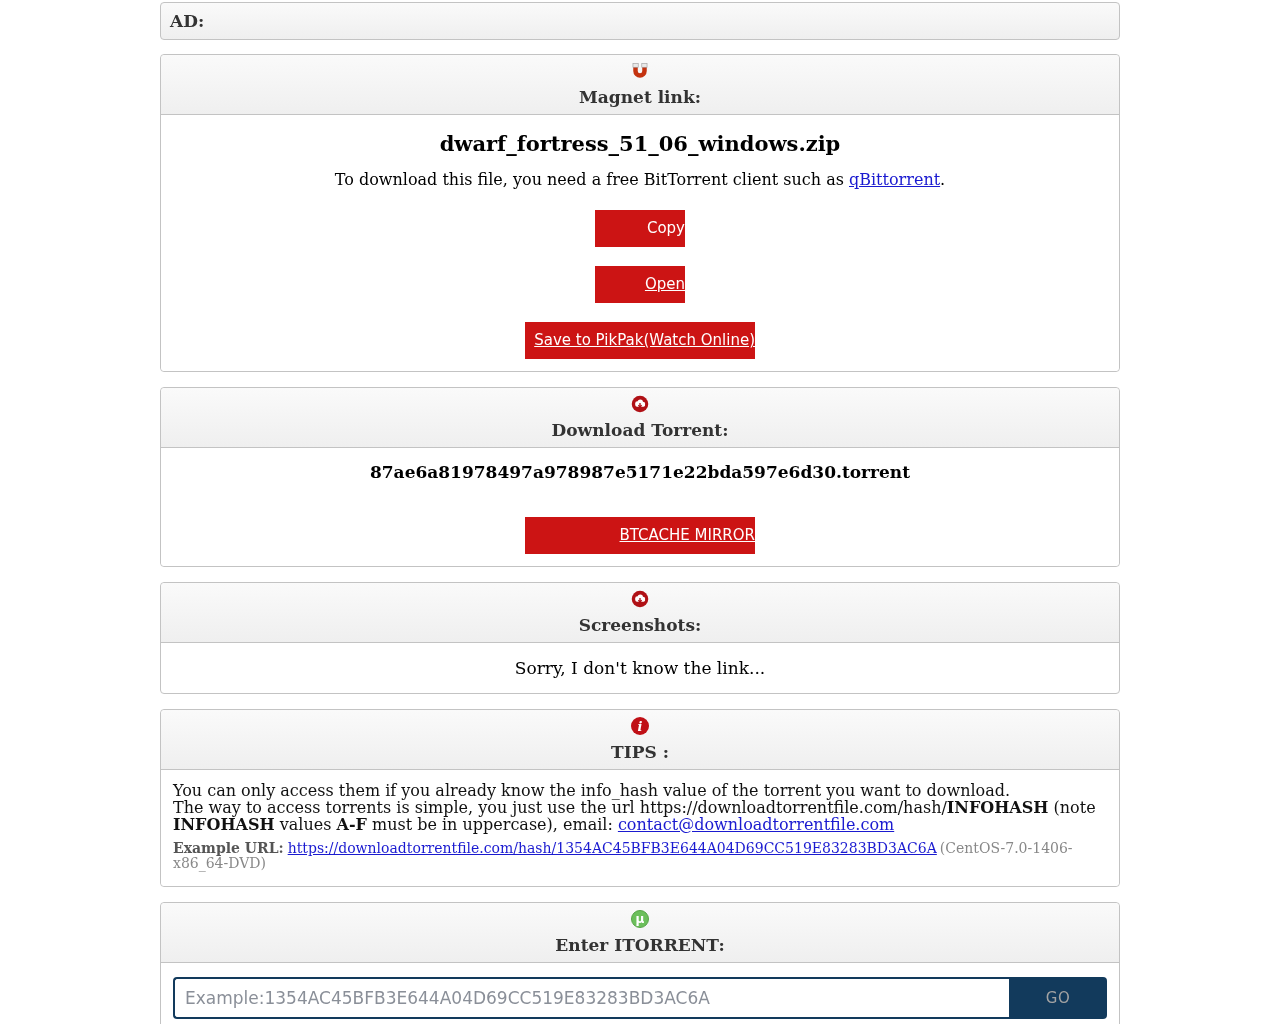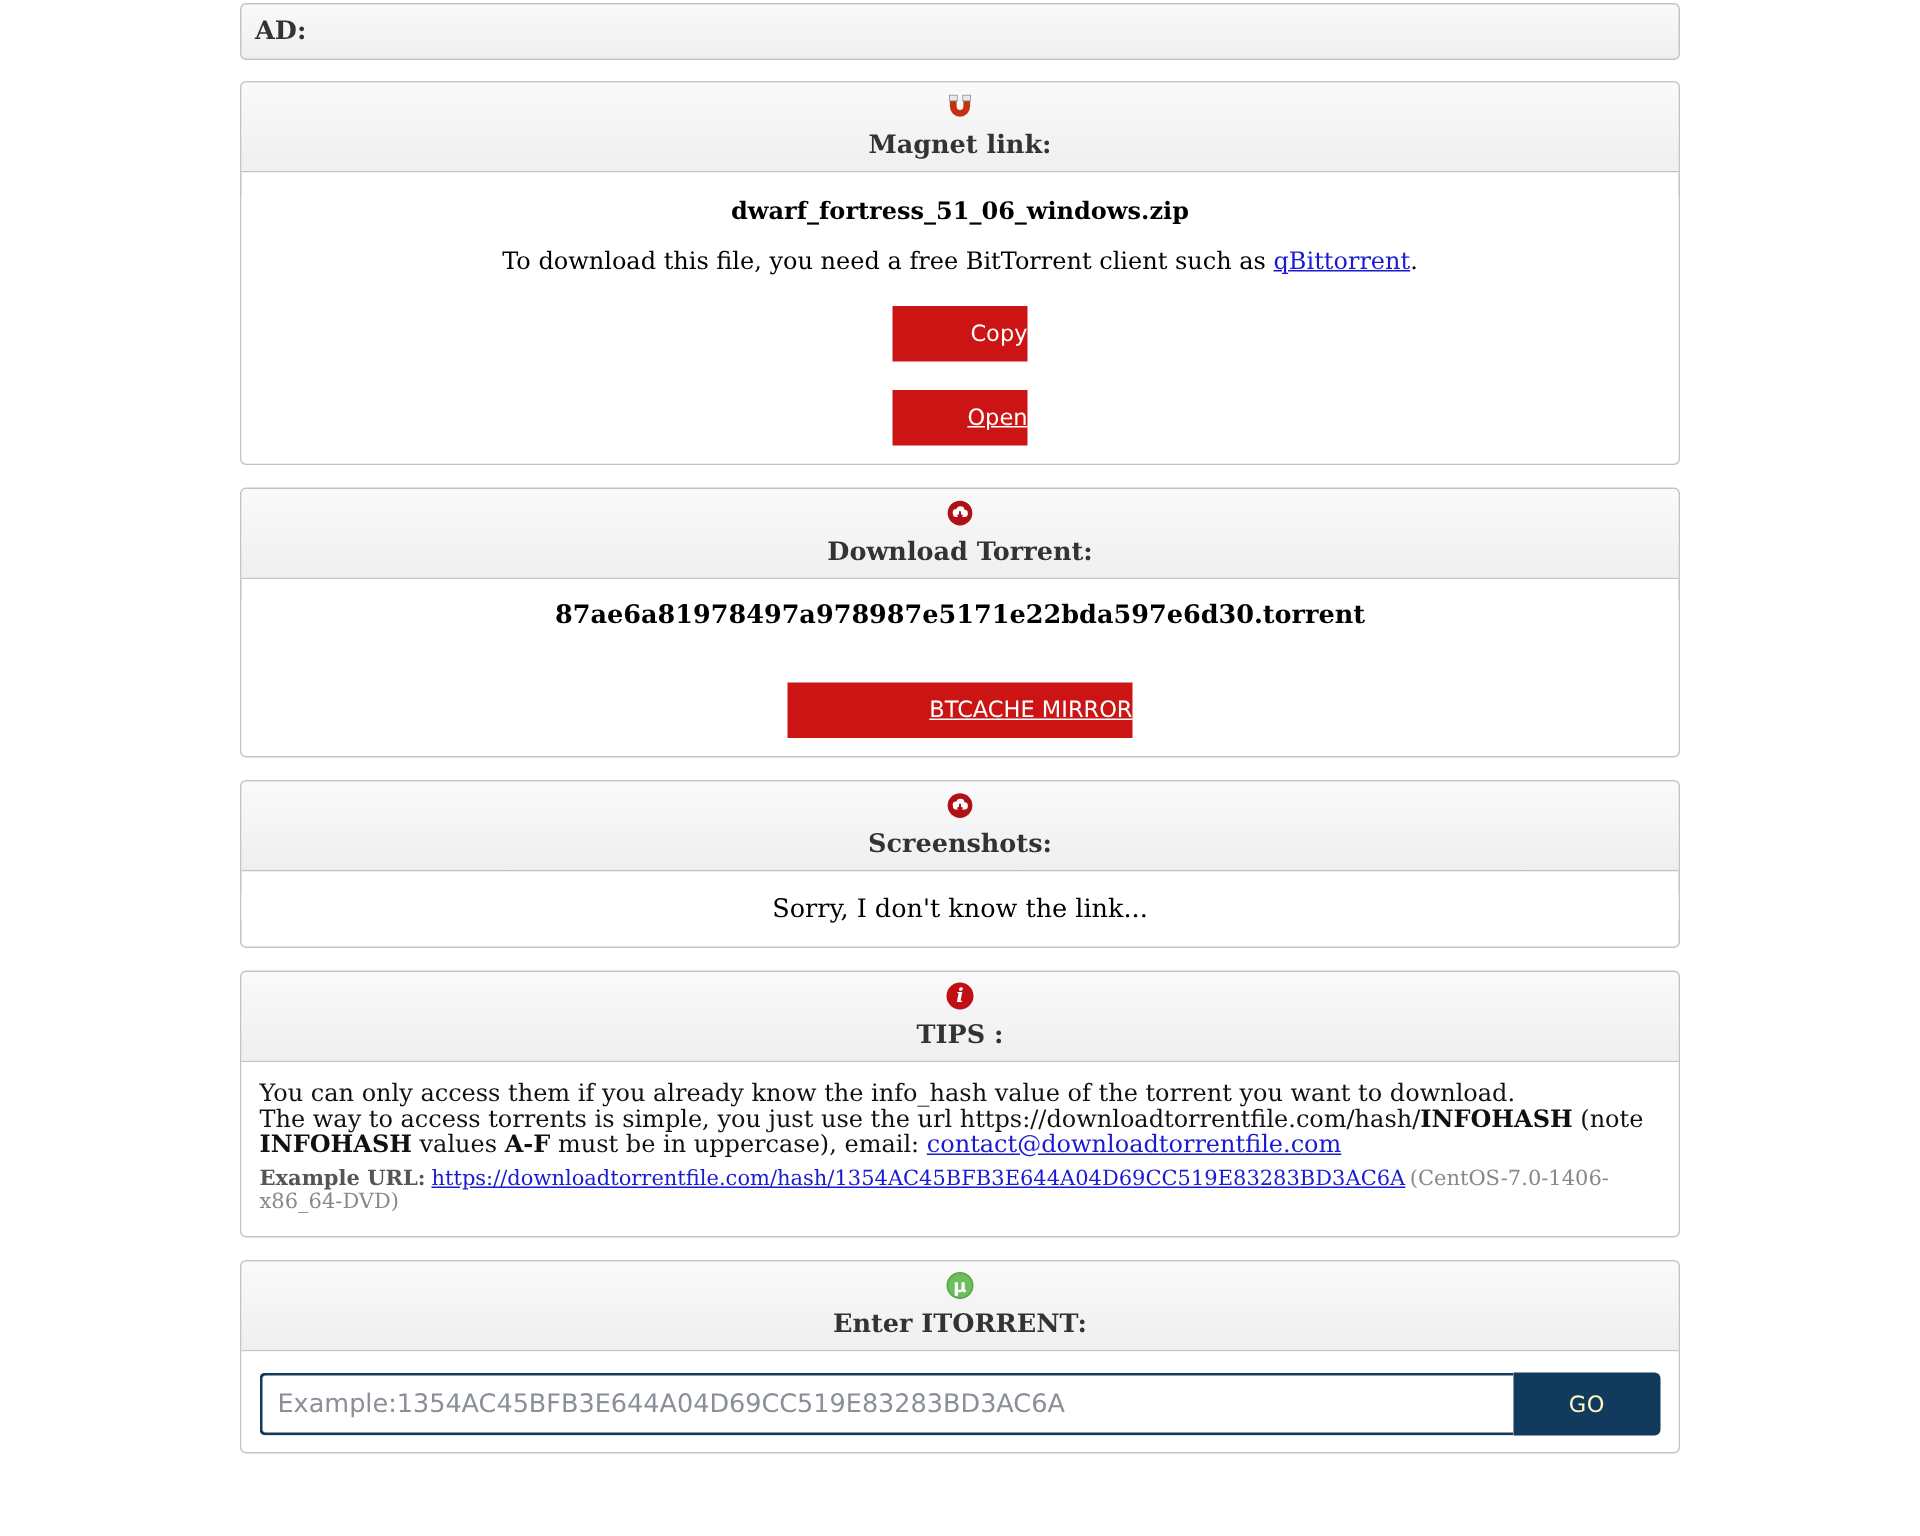--- a/index.html
+++ b/index.html
@@ -36,21 +36,21 @@
   .icon { width: 18px; height: 18px; display: inline-flex; align-items: center; justify-content: center; flex: 0 0 18px; }
   .circle-icon {
     width: 18px; height: 18px; border-radius: 50%;
     color: #fff; display: inline-flex; align-items: center; justify-content: center;
     font-size: 13px; line-height: 1;
   }
   .info-circle { background: #c01016; font-family: "DejaVu Serif", serif; font-style: italic; font-weight: bold; }
   .ut-circle { background: #6cbf5b; border: 1px solid #57a548; font-family: "DejaVu Sans", sans-serif; font-weight: bold; font-size: 12px; }
 
   
-  .filename { font-size: 16px; font-weight: bold; margin: 16px 0 0; }
+  .filename { font-size: 21px; font-weight: bold; margin: 16px 0 0; }
   .note { font-size: 16px; margin: 14px 0 0; }
   a.link { color: #1a1ad0; text-decoration: underline; cursor: pointer; }
 
   .btn-row { margin: 19px 0 0; }
   .btn-row.first { margin-top: 21px; }
   .pb { padding-bottom: 12px; }
   .btn {
     display: inline-block;
     background: #cc1414; color: #ffffff;
     font-family: "DejaVu Sans", "Liberation Sans", sans-serif;
@@ -84,21 +84,21 @@
     border: 2px solid #123a5c; border-right: none;
     border-radius: 4px 0 0 4px;
     padding: 0 10px;
     font-family: "DejaVu Sans", "Liberation Sans", sans-serif;
     font-size: 17px; color: #333;
     outline: none;
   }
   .hash-input::placeholder { color: #8a8f98; opacity: 1; }
   .go-button {
     flex: 0 0 98px; height: 42px;
-    background: #123a5c; color: #fef9c3;
+    background: #123a5c; color: #a3a3a3;
     border: none; border-radius: 0 4px 4px 0;
     font-family: "DejaVu Sans", "Liberation Sans", sans-serif;
     font-size: 15px; letter-spacing: 0.5px; cursor: pointer;
   }
 </style>
 </head>
 <body>
 
 <div class="container">
 
@@ -115,20 +115,21 @@
           <rect x="14.4" y="2" width="7" height="5" fill="#e9e9e9" stroke="#9a9a9a" stroke-width="0.8"></rect>
         </svg>
       </span>
       <span class="panel-title">Magnet link:</span>
     </div>
     <div class="panel-body center pb">
       <h2 class="filename">dwarf_fortress_51_06_windows.zip</h2>
       <p class="note"><span>To download this file, you need a free BitTorrent client such as </span><a href="#" class="link">qBittorrent</a><span>.</span></p>
       <p class="btn-row first"><button class="btn small">Copy</button></p>
       <p class="btn-row"><a href="#" class="btn small underline">Open</a></p>
+      <p class="btn-row"><a href="#" class="btn wide underline">Save to PikPak(Watch Online)</a></p>
     </div>
   </section>
 
   <section class="panel">
     <div class="panel-header">
       <span class="icon">
         <svg viewBox="0 0 24 24" width="18" height="18" aria-hidden="true">
           <circle cx="12" cy="12" r="11" fill="#b01116"></circle>
           <g fill="#ffffff">
             <circle cx="8.6" cy="11.5" r="3.1"></circle>

